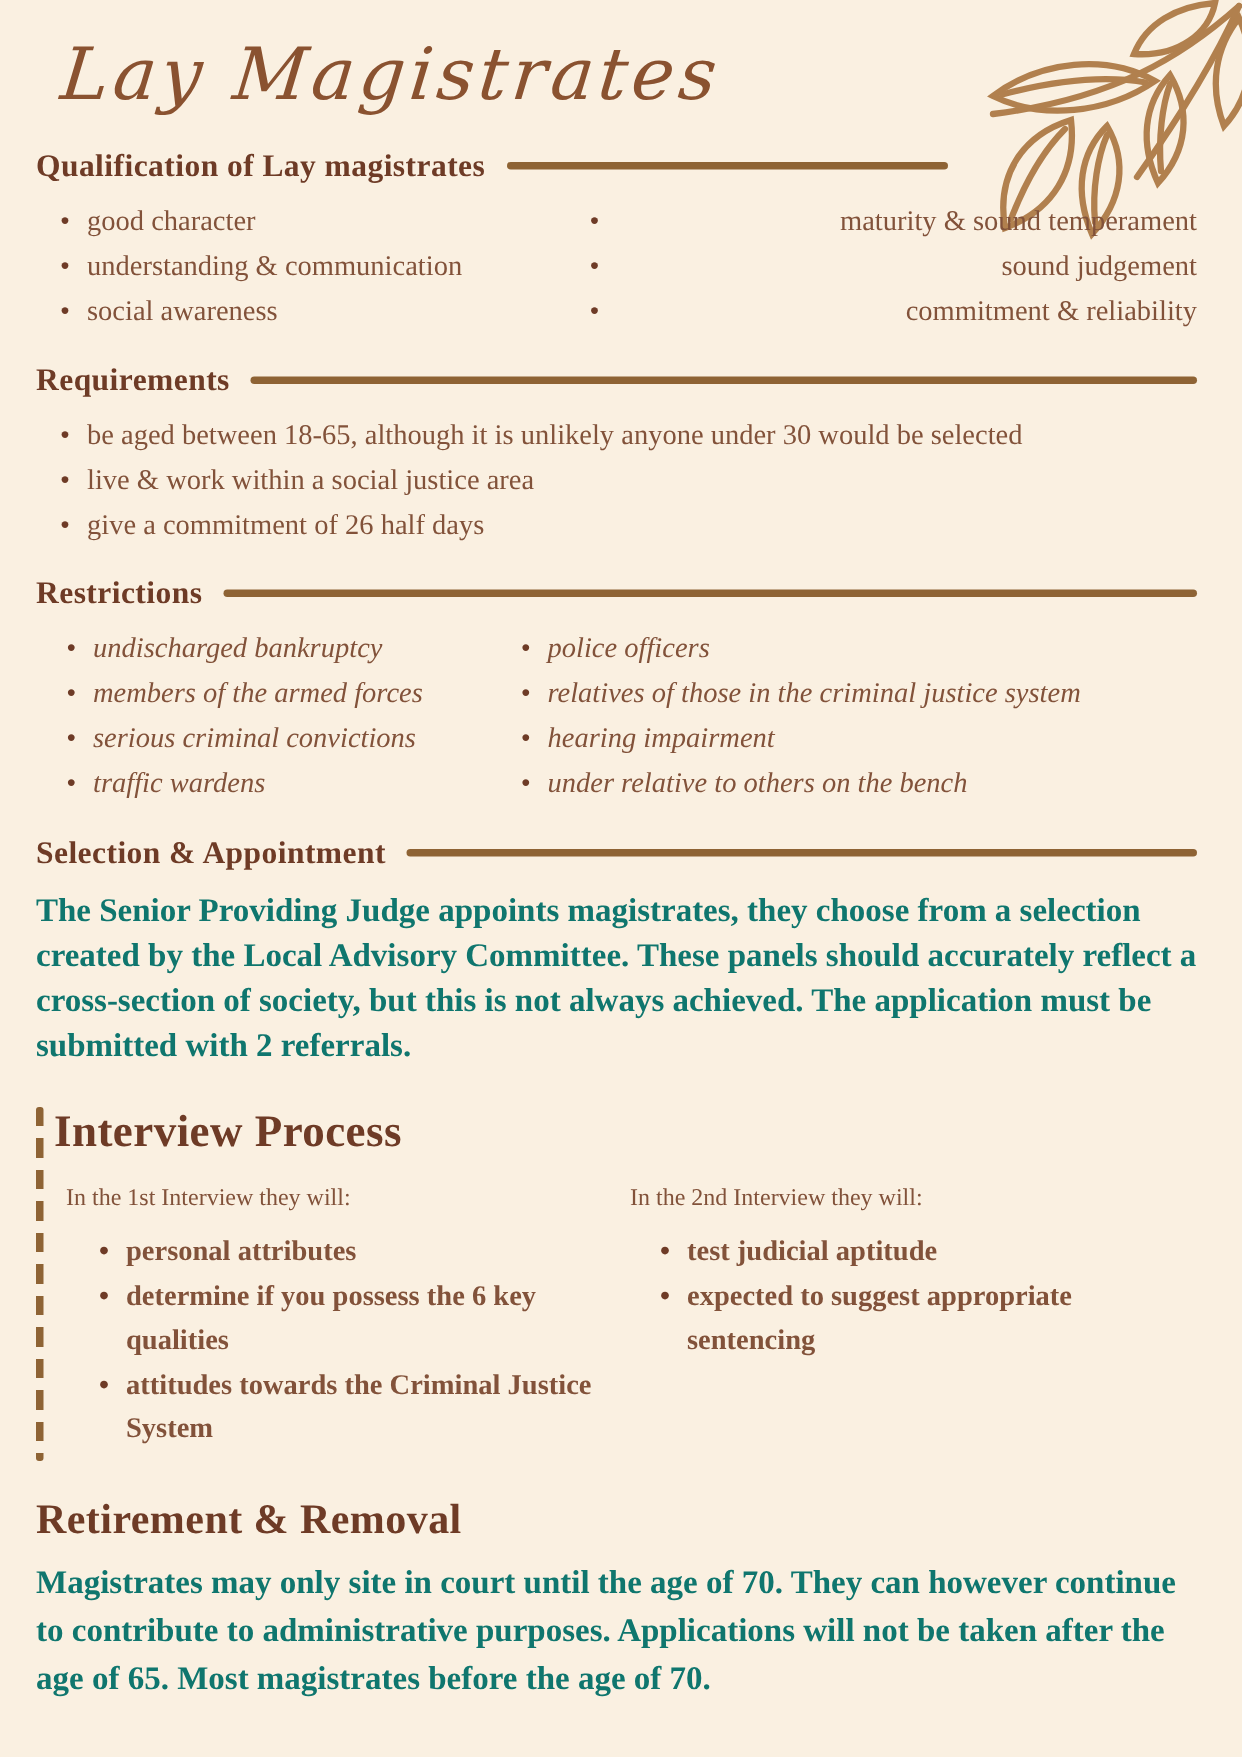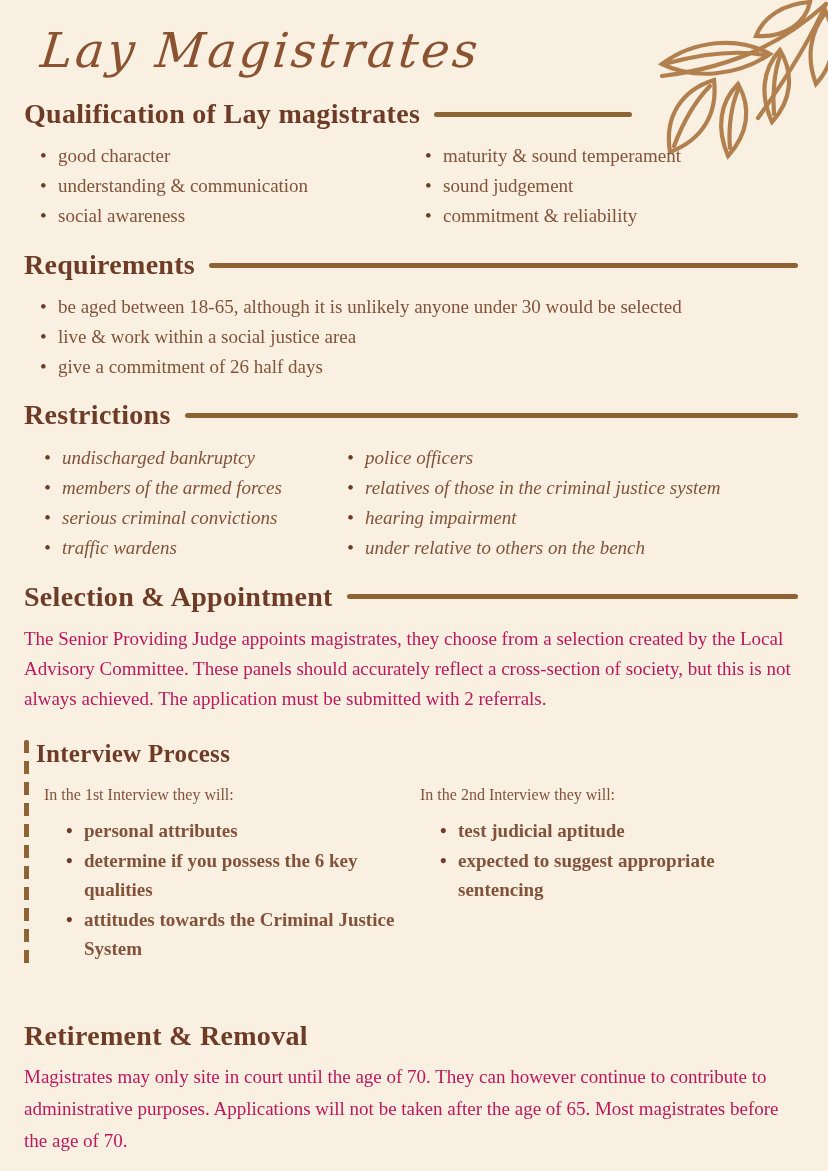--- a/index.html
+++ b/index.html
@@ -41,21 +41,21 @@
     height: 168px;
     pointer-events: none;
   }
   
   .sec { margin-bottom: 18px; }
   .sec-head {
     display: flex;
     align-items: center;
   }
   .sec-head h2 {
-    font-size: 28px;
+    font-size: 21px;
     font-weight: 700;
     color: #6E3B26;
     letter-spacing: 0.3px;
     line-height: 1.15;
     white-space: nowrap;
   }
   .rule {
     flex: 1;
     height: 5px;
     background: #8E6334;
@@ -76,30 +76,31 @@
     margin-bottom: 1px;
   }
   ul.blist li::before {
     content: "\2022";
     position: absolute;
     left: 0;
     top: 0;
     color: #6E3B26;
   }
   .two-col { display: grid; }
-  .cols-qual  { grid-template-columns: 355px 1fr; gap: 32px; }
+  .cols-qual  { grid-template-columns: 355px 1fr; }
   .cols-restr { grid-template-columns: 303px 1fr; }
-  .cols-qual ul.blist:last-child  { margin-left: 14px; }
+  .cols-qual ul.blist:last-child  { margin-left: 14px; text-align: right; }
   .cols-restr ul.blist { margin-left: 20px; font-style: italic; }
   
   .para {
-    font-size: 19px;
+    font-size: 22px;
     line-height: 30px;
     margin-top: 11px;
-    color: #be185d;
+    color: #0f766e;
+    font-weight: bold;
   }
   
   .interview-box {
     position: relative;
     margin-top: 24px;
     padding: 2px 10px 10px 12px;
   }
   .interview-box::before {
     content: "";
     position: absolute;
@@ -108,40 +109,40 @@
     bottom: 4px;
     width: 5px;
     background: repeating-linear-gradient(
       180deg,
       #8E6334 0px, #8E6334 13px,
       transparent 13px, transparent 21px
     );
     border-radius: 2px;
   }
   .interview-box h2 {
-    font-size: 25px;
+    font-size: 30px;
     font-weight: 700;
     color: #6E3B26;
     letter-spacing: 0.3px;
   }
   .interview-cols {
     display: grid;
     grid-template-columns: 384px 1fr;
     margin-top: 14px;
   }
   .interview-col .intro {
     font-size: 16px;
     line-height: 26px;
     margin-left: 8px;
   }
   .interview-col ul.blist { margin-top: 8px; margin-left: 30px; font-weight: bold; }
   .interview-col:last-child .intro { margin-left: 0; }
   .interview-col:last-child ul.blist { margin-left: 20px; }
   
-  .retirement { margin-top: 46px; }
+  .retirement { margin-top: 20px; }
   .retirement h2 { font-size: 28px; }
   .retirement .para { line-height: 32px; margin-top: 9px; }
 </style>
 </head>
 <body>
 
 <div class="page">
 
   <svg class="leaf-decor" viewBox="0 0 218 168" fill="none" xmlns="http://www.w3.org/2000/svg">
     <g stroke="#B1804E" stroke-width="4.2" stroke-linecap="round" fill="none">

